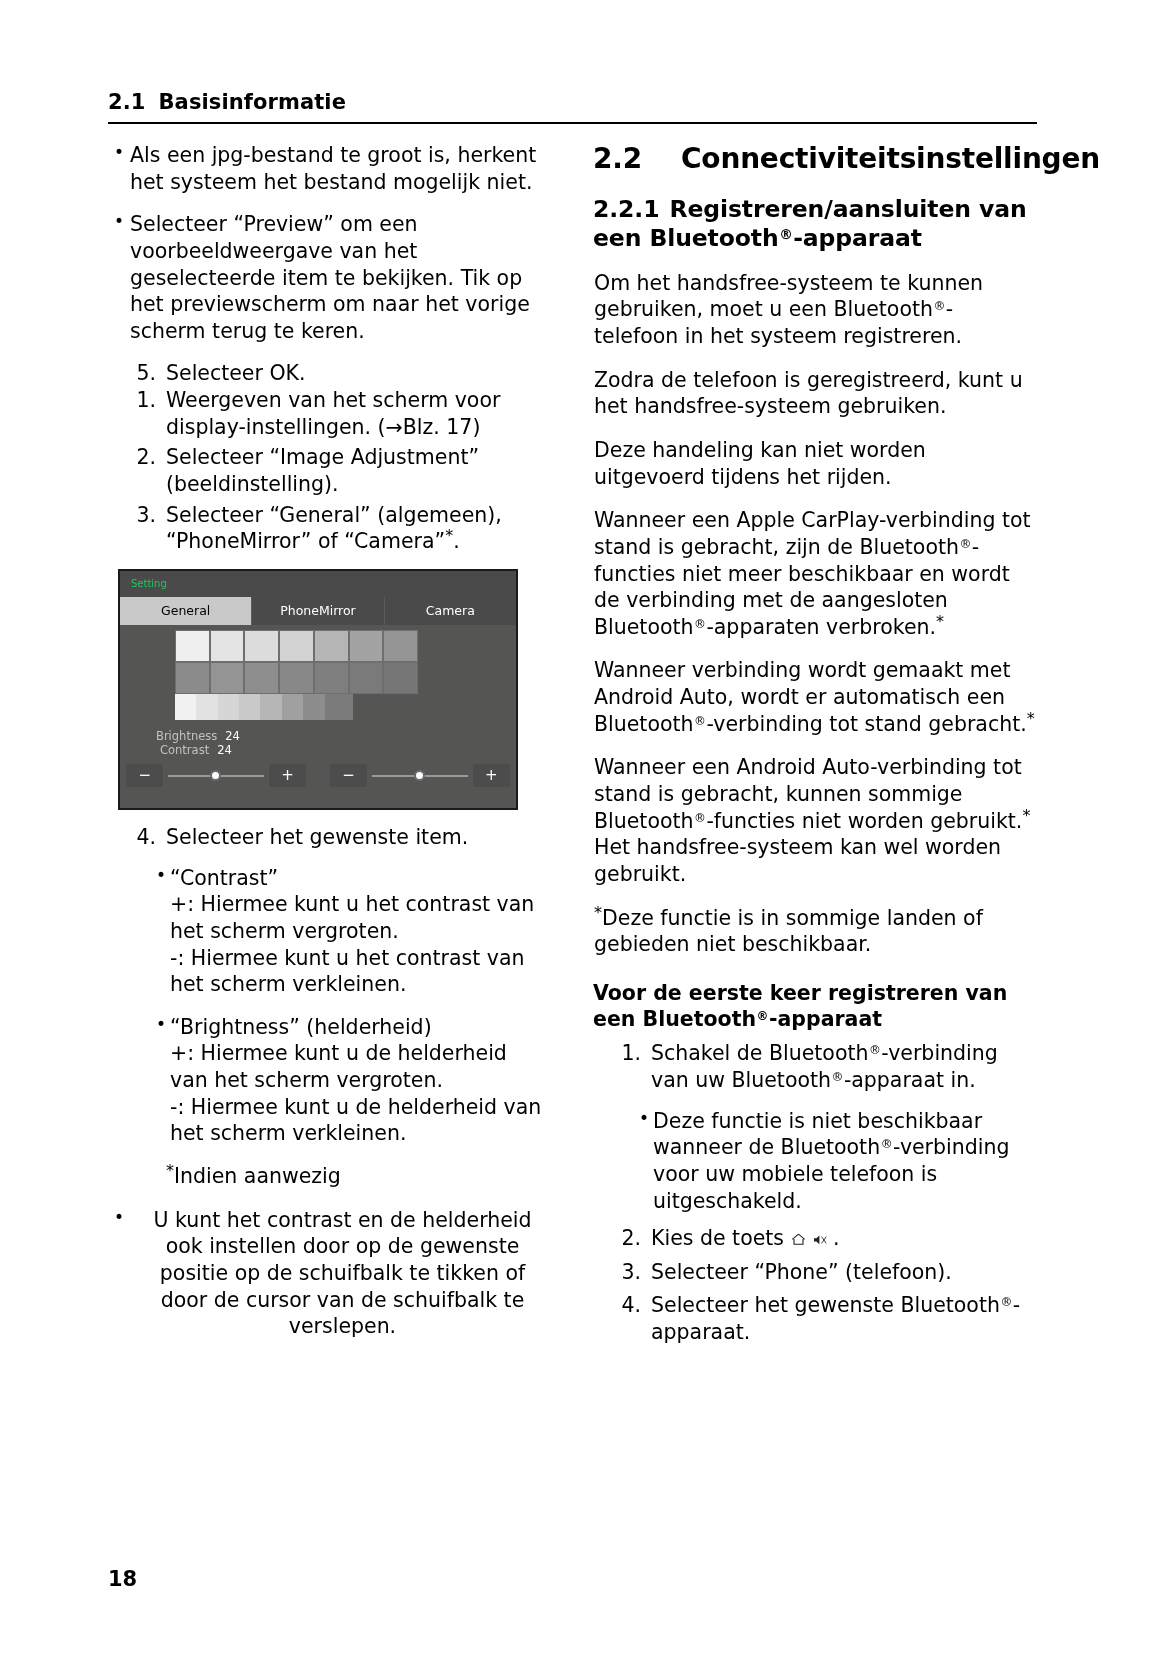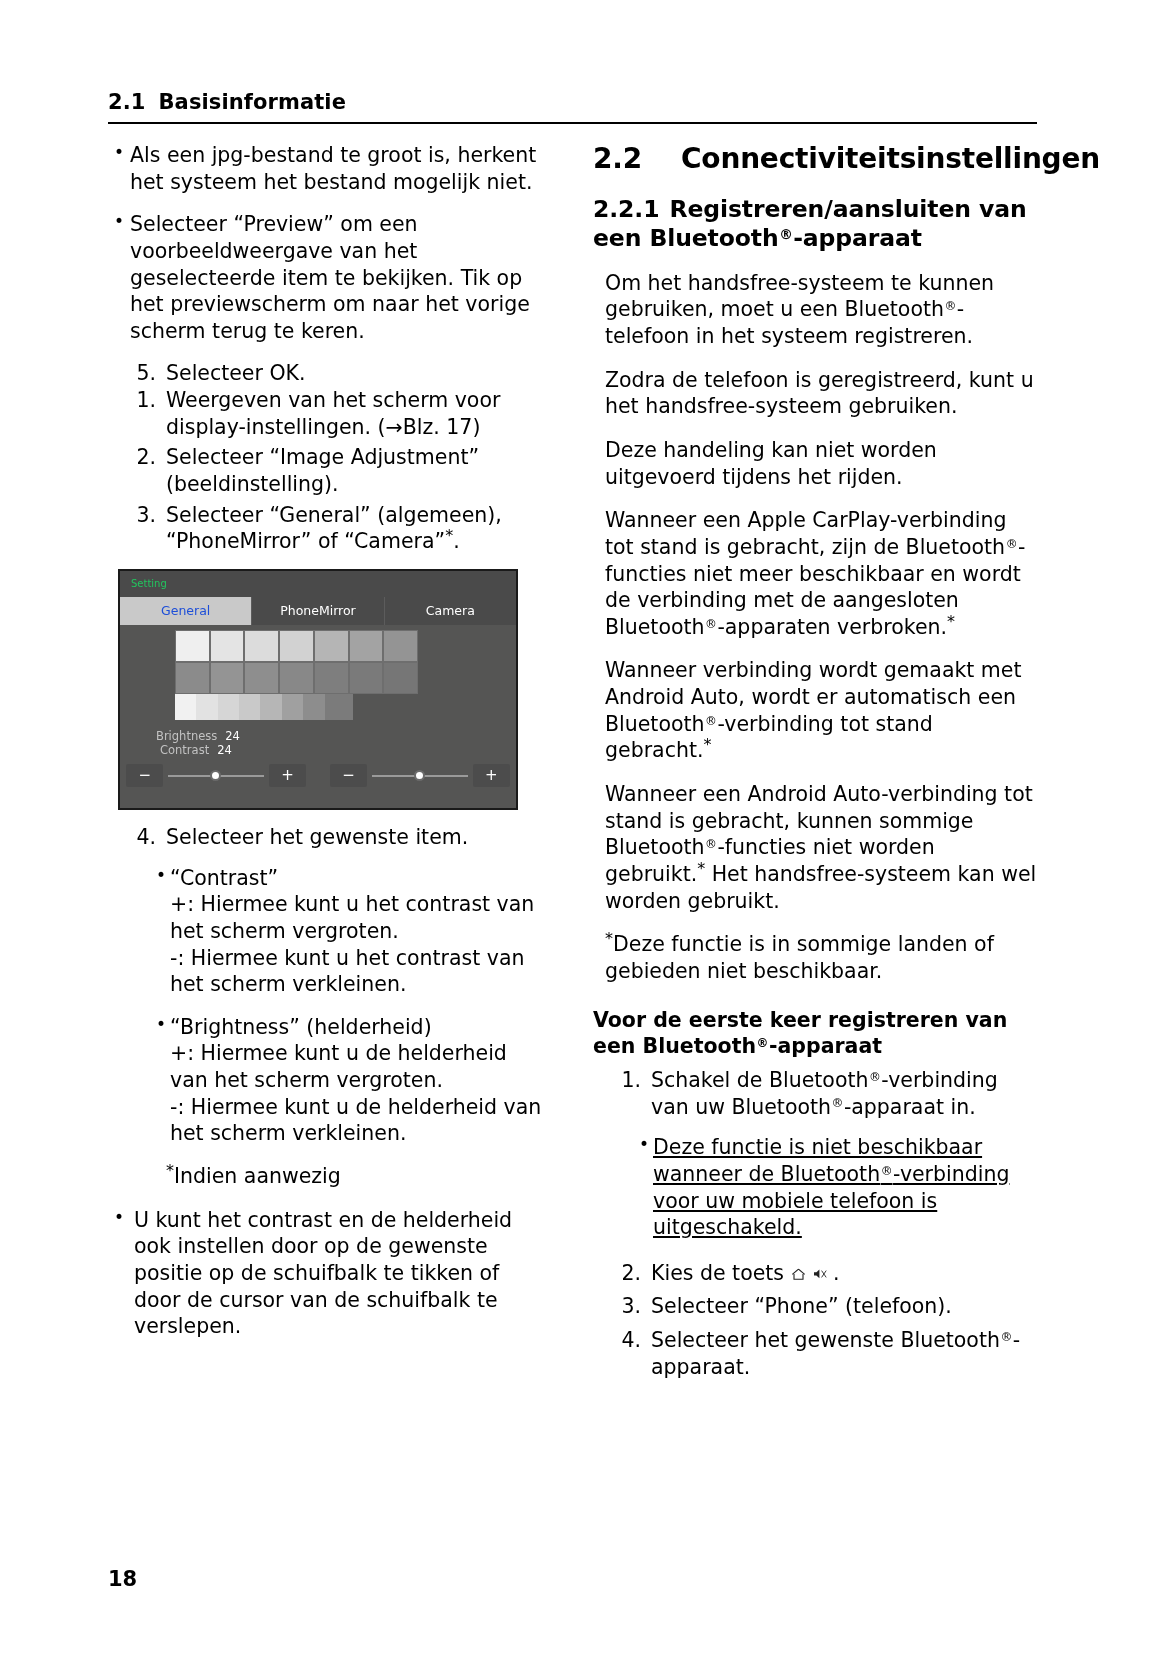--- a/index.html
+++ b/index.html
@@ -49,21 +49,21 @@
     width: 929px;
   }
   .col { width: 444px; }
   .col.right { width: 444px; }
 
   p, li, div { box-sizing: border-box; }
 
   .body-text {
     font-size: 20.5px;
     line-height: 1.30;
-    margin: 0 0 17px 12px;
+    margin: 0 0 17px 1px;
   }
 
   
   .bullet {
     font-size: 20.5px;
     line-height: 1.30;
     margin: 0 0 16px 0;
     padding-left: 22px;
     position: relative;
   }
@@ -181,21 +181,21 @@
     flex: 1;
     text-align: center;
     font-size: 12.5px;
     line-height: 28px;
     color: #ffffff;
     border-right: 1px solid #5c5c5c;
   }
   .shot-tab:last-child { border-right: none; }
   .shot-tab.active {
     background: #c9c9c9;
-    color: #1d4ed8;
+    color: #000000;
   }
   .shot-body {
     background: #555554;
     height: 183px;
     position: relative;
   }
   .patch-row {
     display: flex;
     margin-left: 55px;
     width: 243px;
@@ -418,21 +418,21 @@
       <div class="bullet indent1" style="margin-bottom:16px;">
         <span>“Brightness” (helderheid)</span><br>
         <span>+: Hiermee kunt u de helderheid van het scherm vergroten.</span><br>
         <span>-: Hiermee kunt u de helderheid van het scherm verkleinen.</span>
       </div>
 
       <div class="pre-star" style="margin-left:58px;">
         <sup class="star">*</sup><span>Indien aanwezig</span>
       </div>
 
-      <div class="bullet" style="padding-left:26px;">
+      <div class="bullet" style="padding-left:26px;text-align:center;">
         <span>U kunt het contrast en de helderheid ook instellen door op de gewenste positie op de schuifbalk te tikken of door de cursor van de schuifbalk te verslepen.</span>
       </div>
 
     </div>
 
     <div class="col right">
 
       <div class="h2">
         <span>2.2</span>
         <span>Connectiviteitsinstellingen</span>
@@ -472,21 +472,21 @@
 
       <div class="h4">
         <span>Voor de eerste keer registreren van een Bluetooth</span><sup class="reg">®</sup><span>-apparaat</span>
       </div>
 
       <div class="numitem" style="margin-bottom:14px;">
         <span class="n">1.</span>
         <span><span>Schakel de Bluetooth</span><sup class="reg">®</sup><span>-verbinding van uw Bluetooth</span><sup class="reg">®</sup><span>-apparaat in.</span></span>
       </div>
 
-      <div class="bullet indent-r" style="margin-bottom:19px;text-decoration:underline;">
+      <div class="bullet indent-r" style="margin-bottom:11px;">
         <span>Deze functie is niet beschikbaar wanneer de Bluetooth</span><sup class="reg">®</sup><span>-verbinding voor uw mobiele telefoon is uitgeschakeld.</span>
       </div>
 
       <div class="numitem" style="margin-bottom:7px;">
         <span class="n">2.</span>
         <span><span>Kies de toets</span><span class="key-icons">
               <span>
                 <svg width="15" height="13" viewBox="0 0 15 13">
                   <path d="M7.5 1.2 L1.3 6.3 M7.5 1.2 L13.7 6.3" stroke="#222" stroke-width="1.1" fill="none"></path>
                   <path d="M3.0 5.9 L3.0 11.2 L12.0 11.2 L12.0 5.9" stroke="#222" stroke-width="1.1" fill="none"></path>

